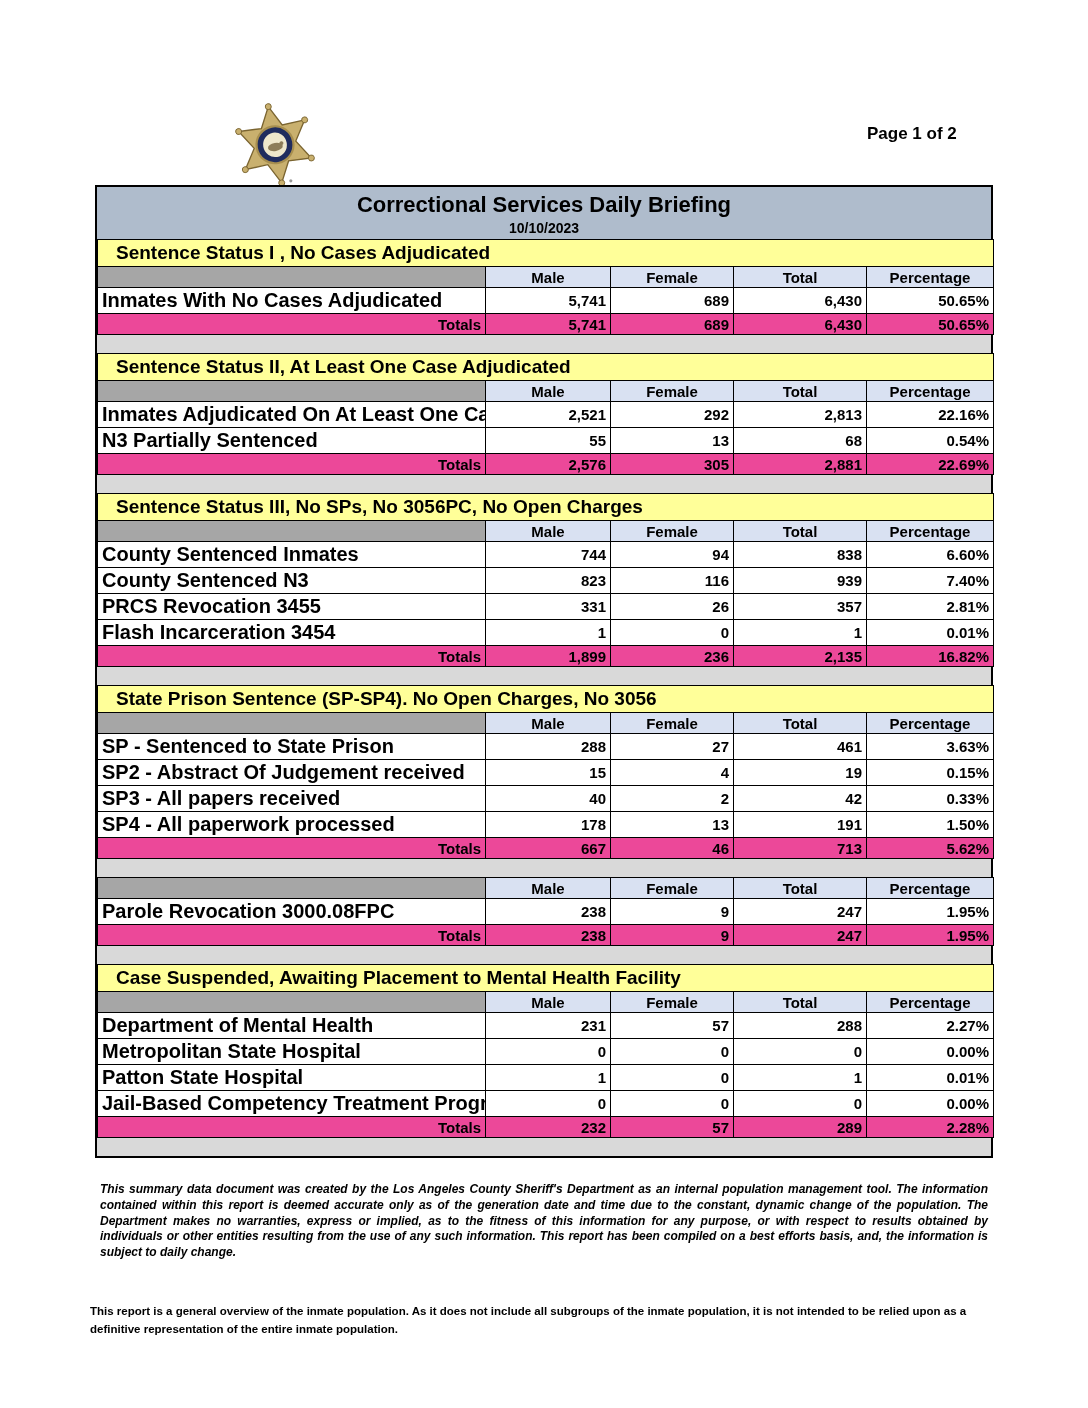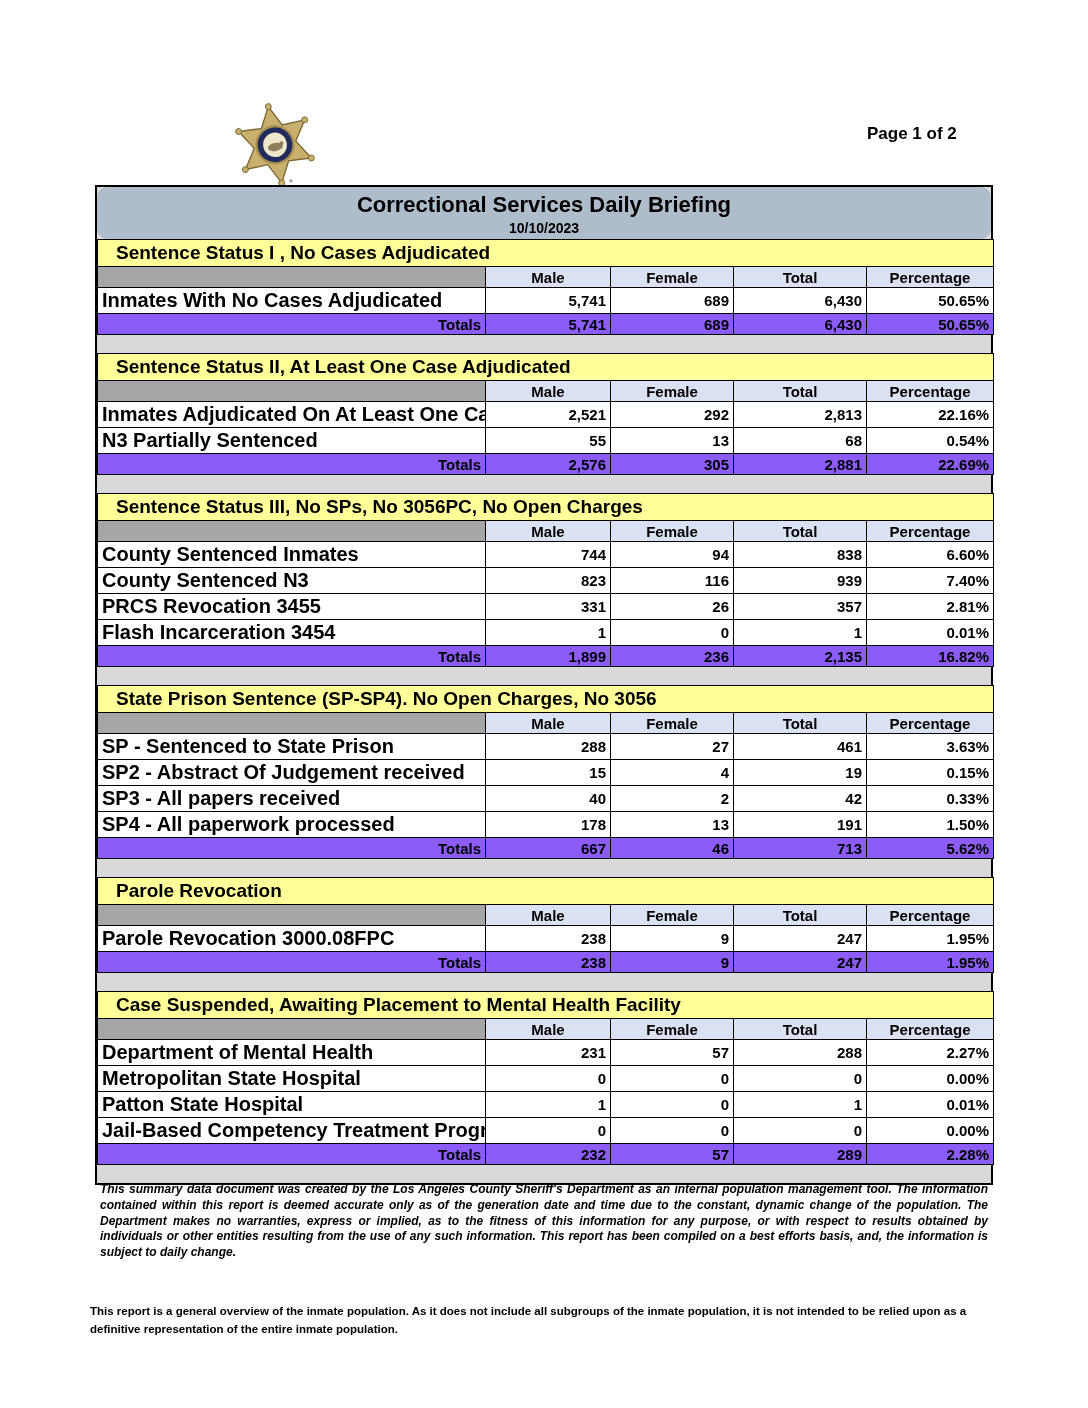--- a/index.html
+++ b/index.html
@@ -9,34 +9,34 @@
 
   
   .badge { position: absolute; left: 231px; top: 99px; width: 88px; height: 88px; }
   .wordmark { position: absolute; left: 330px; top: 115px; }
   .wm1 { font-family: "Liberation Serif", serif; font-style: italic; font-size: 19px; color: #101010; }
   .wm2 { font-weight: bold; font-size: 23px; letter-spacing: 0.3px; color: #000; margin-top: -2px; }
   .page-label { position: absolute; left: 867px; top: 124px; font-size: 17px; font-weight: bold; color: #000; }
 
   
   .report-block { position: absolute; left: 95px; top: 185px; width: 898px; background: #D9D9D9; border: 2px solid #000; }
-  .title-bar { background: #AFBCCC; text-align: center; padding: 5px 0 3px; border-radius: 11px; }
+  .title-bar { background: #AFBCCC; text-align: center; padding: 5px 0 3px; }
   .rpt-title { font-size: 22px; font-weight: bold; color: #000; }
   .rpt-date { font-size: 14px; font-weight: bold; color: #000; margin-top: 2px; }
 
   table.section, table.grand { width: 100%; border-collapse: collapse; table-layout: fixed; }
   td { border: 1px solid #000; font-weight: bold; color: #000; padding: 1px 4px; overflow: hidden; white-space: nowrap; }
   col.c0 { width: 388px; } col.c1 { width: 125px; } col.c2 { width: 123px; } col.c3 { width: 133px; } col.c4 { width: 127px; }
 
   .sec-title { background: #FFFF99; font-size: 19px; height: 27px; padding-left: 18px; }
   .gray-cell { background: #A6A6A6; height: 21px; }
   .col-h { background: #D9E1F2; text-align: center; font-size: 15px; height: 21px; }
   .row-label { background: #fff; font-size: 20px; height: 21px; }
   .val { background: #fff; text-align: right; font-size: 15px; height: 21px; }
-  tr.totals-row td { background: #8b5cf6; padding-left: 20px; }
+  tr.totals-row td { background: #ec4899; padding-left: 20px; }
   .totals-label { text-align: right; font-size: 15px; }
   .spacer { height: 18px; }
 
   .g-label { background: #FFFF00; text-align: right; font-size: 20px; height: 31px; padding-right: 8px; }
   .g-val { background: #FFFF00; text-align: right; font-size: 17px; }
 
   
   .disclaimer { position: absolute; left: 100px; top: 1182px; width: 888px; margin: 0;
                 font-size: 12px; font-weight: bold; font-style: italic; line-height: 1.32; text-align: justify; color: #000; }
   .note { position: absolute; left: 90px; top: 1303px; width: 902px; margin: 0;
@@ -270,23 +270,20 @@
         <table class="section">
           <colgroup>
             <col class="c0">
             <col class="c1">
             <col class="c2">
             <col class="c3">
             <col class="c4">
           </colgroup>
           <tbody>
             <tr>
-              <td colspan="5" class="sec-title">Parole Revocation</td>
-            </tr>
-            <tr>
               <td class="gray-cell"></td>
               <td class="col-h">Male</td>
               <td class="col-h">Female</td>
               <td class="col-h">Total</td>
               <td class="col-h">Percentage</td>
             </tr>
             <tr class="data-row">
               <td class="row-label">Parole Revocation 3000.08FPC</td>
               <td class="val">238</td>
               <td class="val">9</td>

